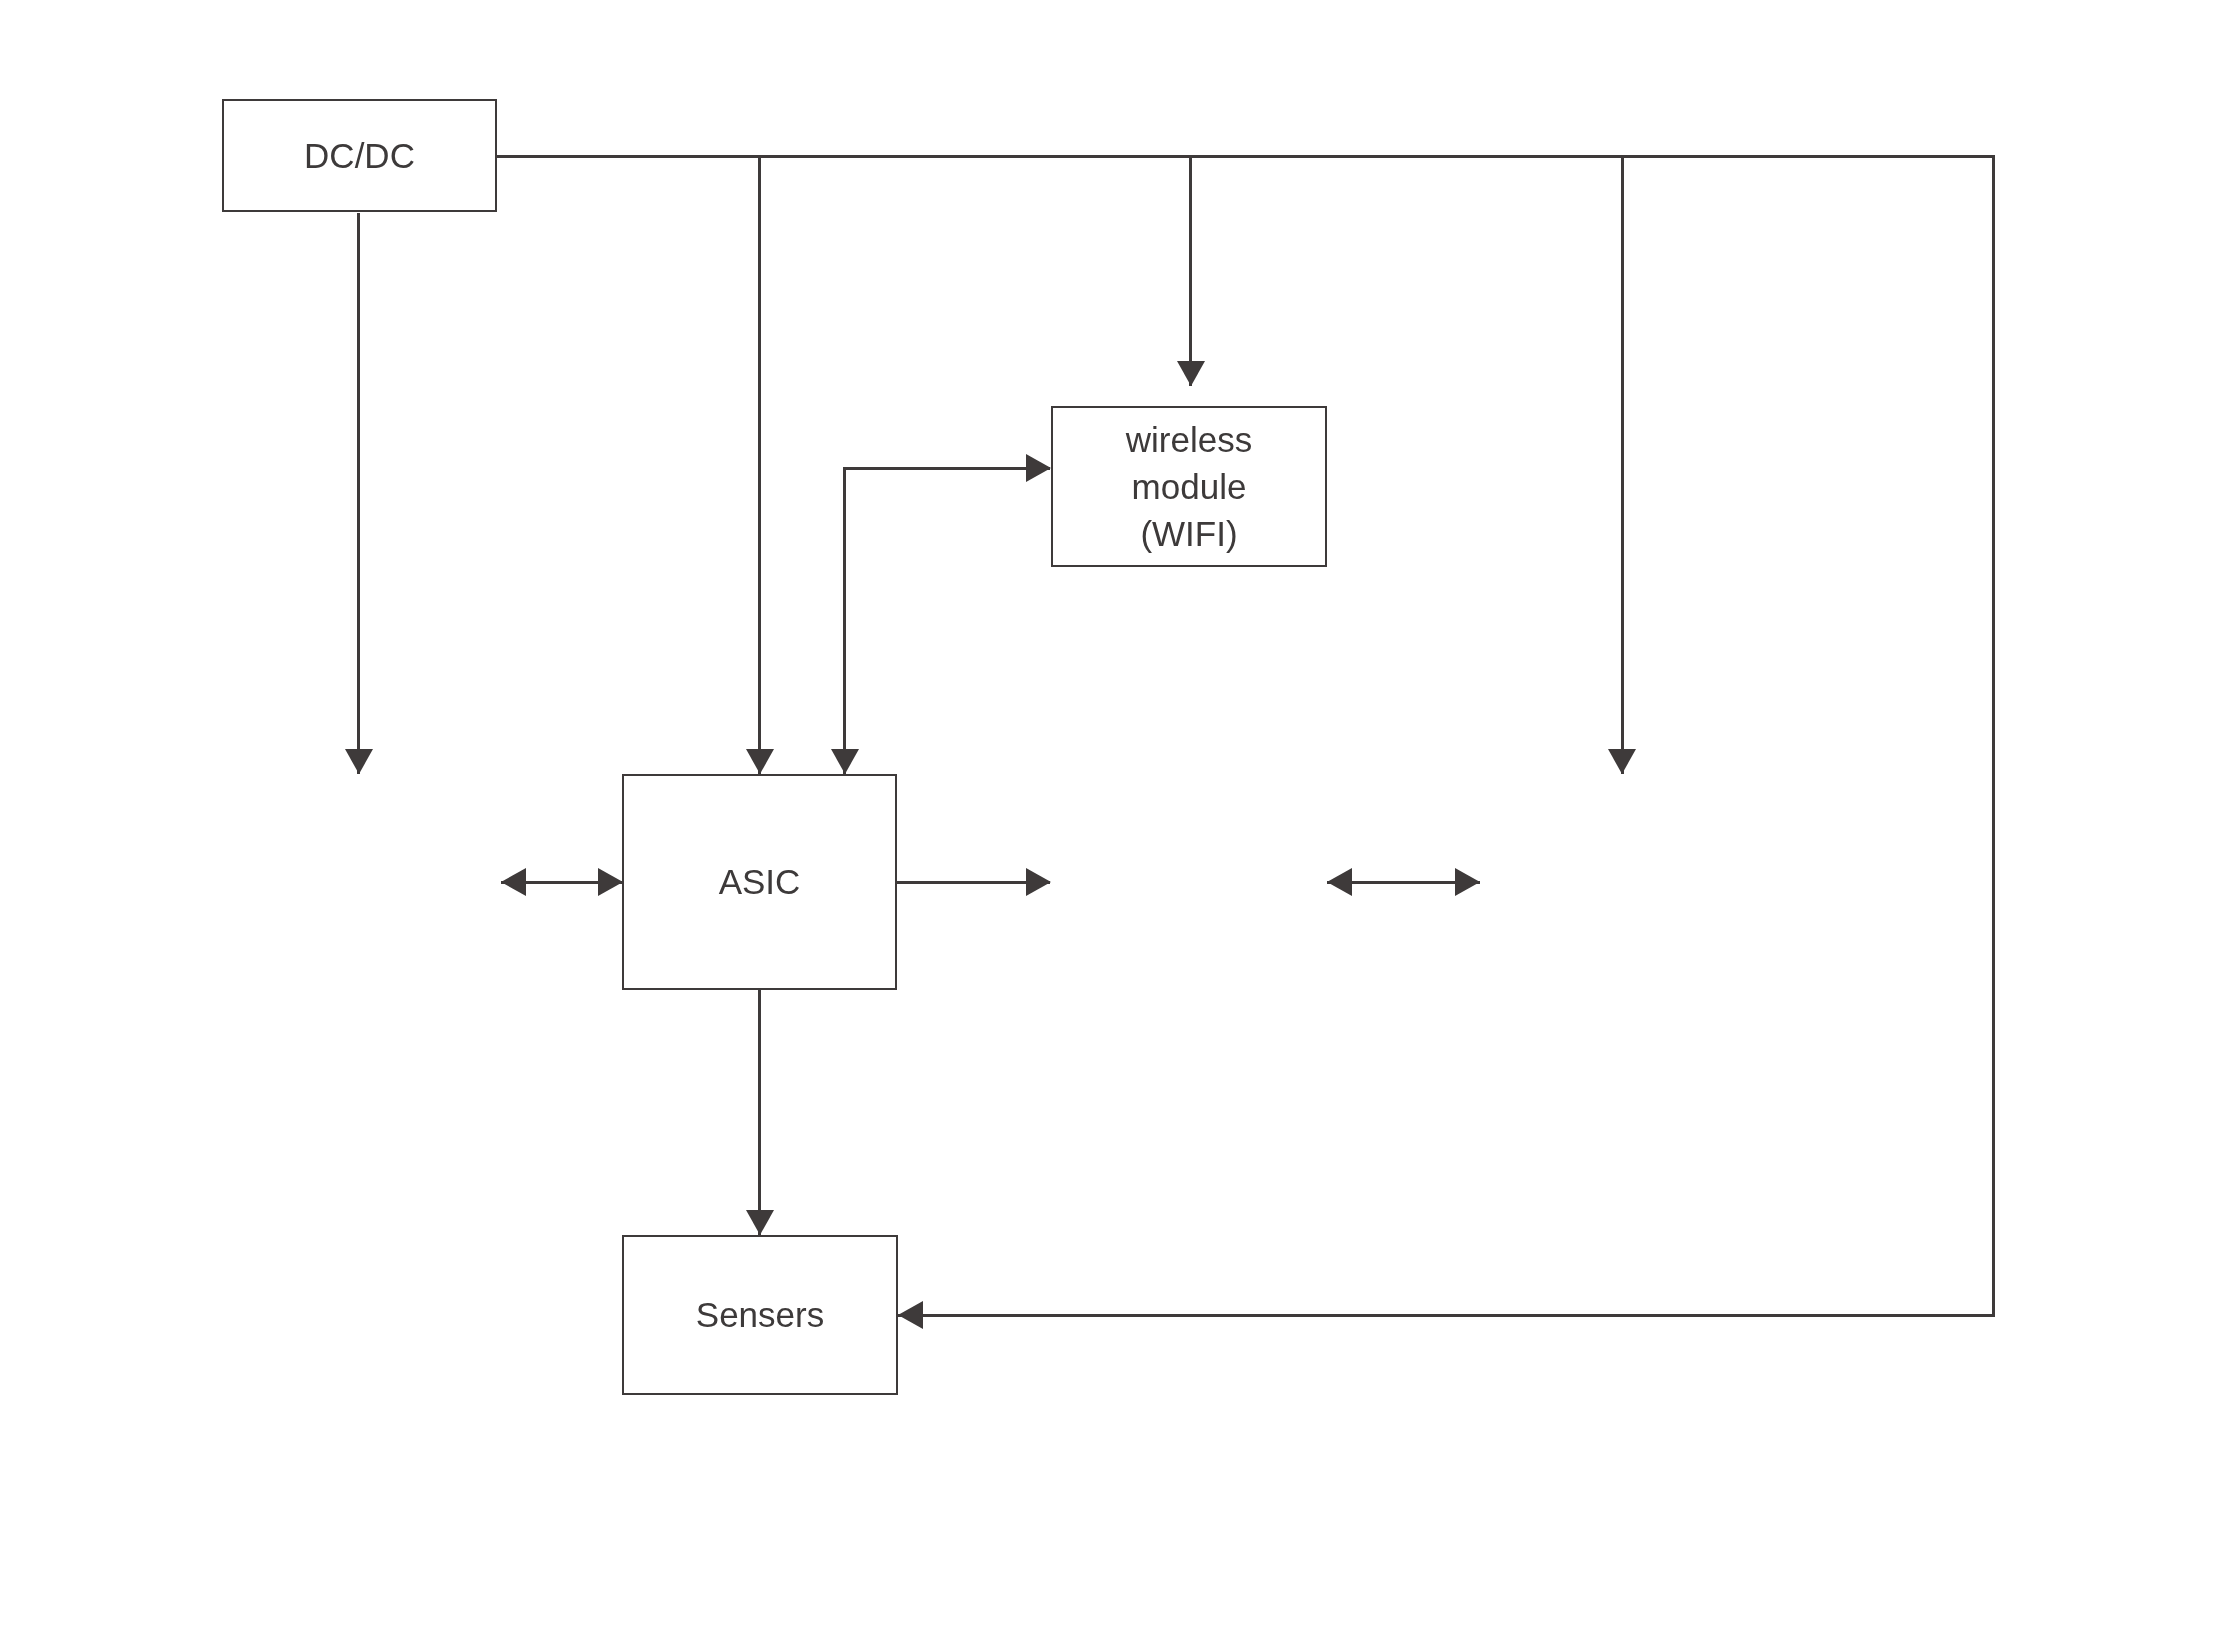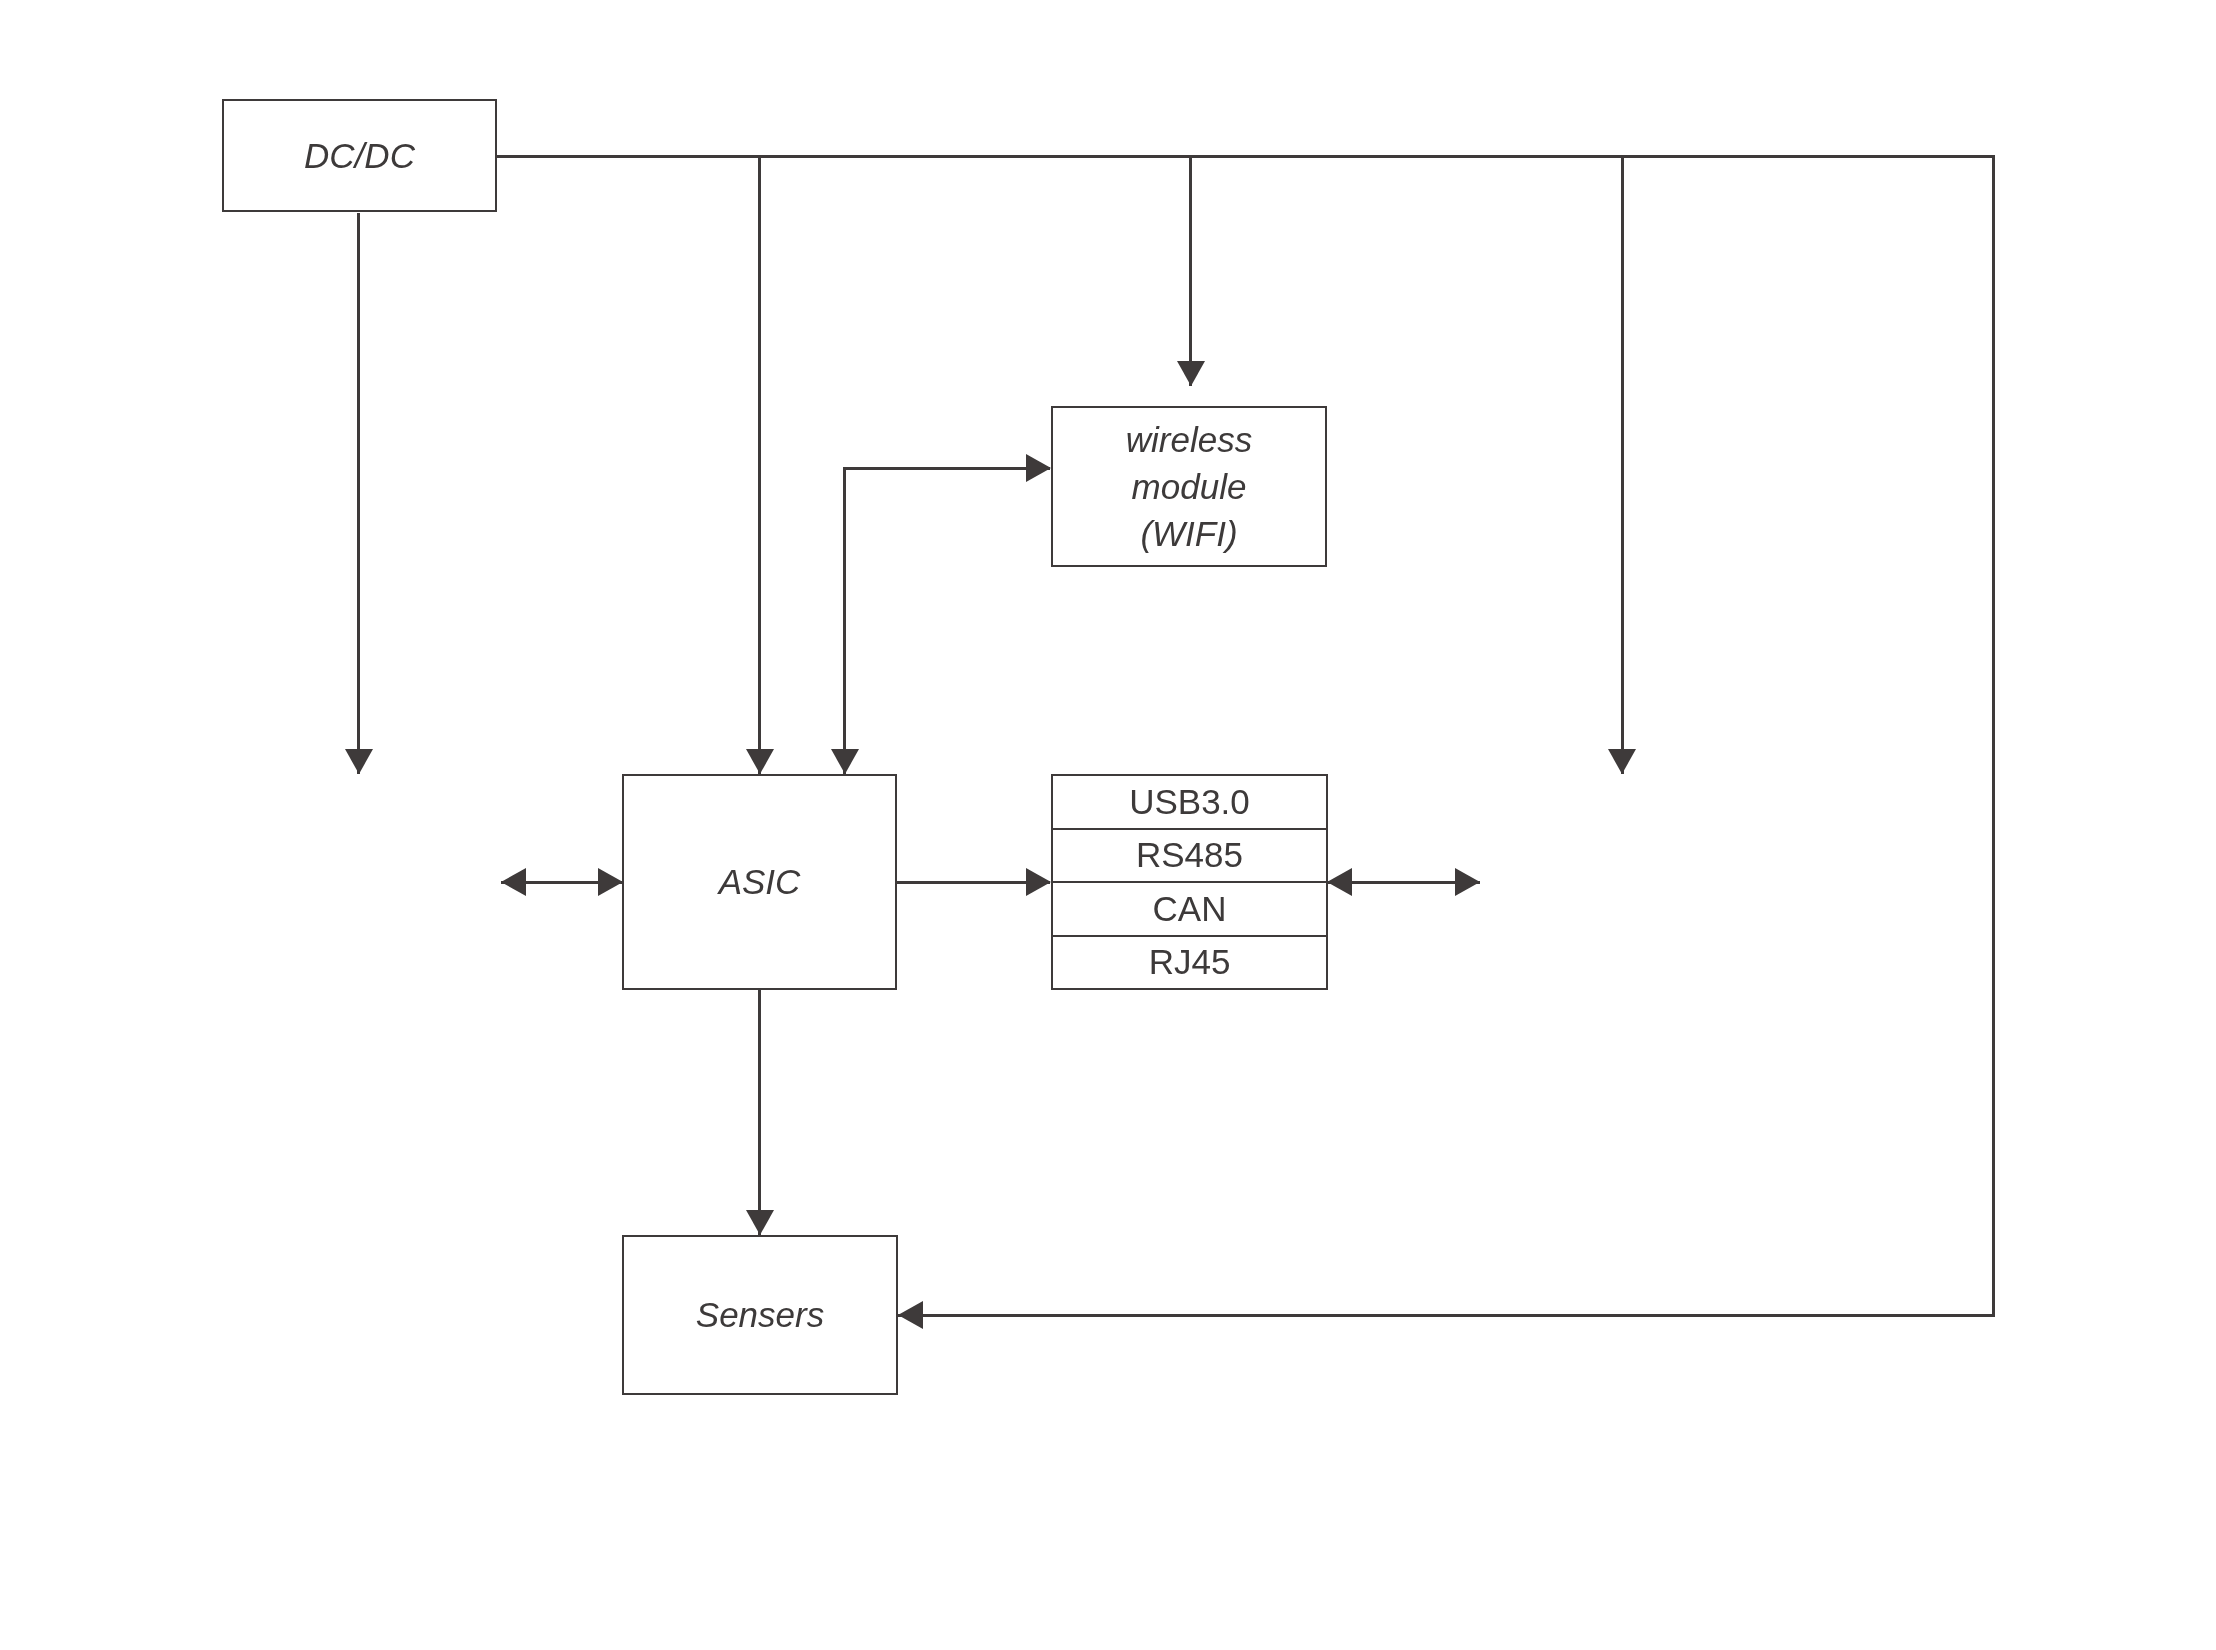--- a/index.html
+++ b/index.html
@@ -21,21 +21,20 @@
     position:absolute;
     border:2.7px solid var(--line);
     background:var(--bg);
     display:flex;
     align-items:center;
     justify-content:center;
     box-sizing:border-box;
     font-size:35px;
     line-height:1.35;
     text-align:center;
-    font-style:italic;
   }
   .node .label{white-space:pre-line;}
   .stack{
     position:absolute;
     border:2.7px solid var(--line);
     background:var(--bg);
     box-sizing:border-box;
     display:flex;
     flex-direction:column;
   }
@@ -82,34 +81,20 @@
   <div class="node" style="left:622px;top:774px;width:275px;height:216px">
     <span class="label">ASIC</span>
   </div>
 
   <div class="node" style="left:1051px;top:406px;width:276px;height:161px">
     <span class="label">wireless
 module
 (WIFI)</span>
   </div>
 
-  <div class="stack" style="left:1051px;top:774px;width:277px;height:216px">
-    <div class="row">
-      <span>USB3.0</span>
-    </div>
-    <div class="row">
-      <span>RS485</span>
-    </div>
-    <div class="row">
-      <span>CAN</span>
-    </div>
-    <div class="row">
-      <span>RJ45</span>
-    </div>
-  </div>
 
 
   <div class="node" style="left:622px;top:1235px;width:276px;height:160px">
     <span class="label">Sensers</span>
   </div>
 
   <div class="line h" style="left:497px;top:155px;width:1498px"></div>
   <div class="line v" style="left:1992px;top:155px;height:1161px"></div>
   <div class="line h" style="left:898px;top:1314px;width:1097px"></div>
 

